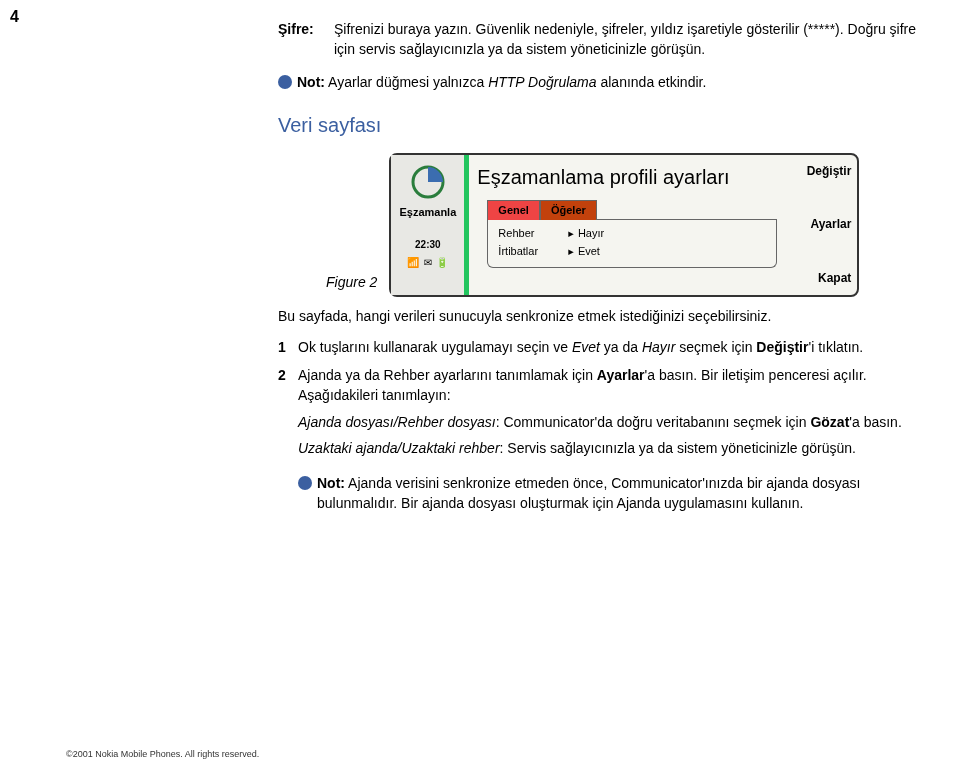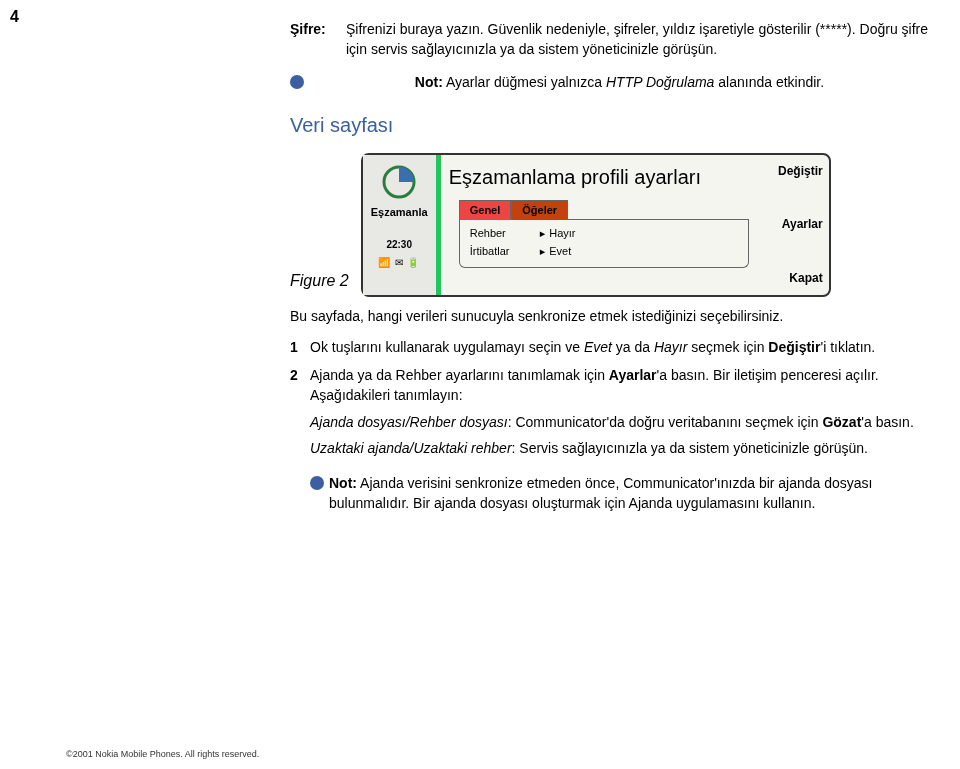--- a/index.html
+++ b/index.html
@@ -16,21 +16,21 @@
     }
     .page-number {
       position: absolute;
       top: 8px;
       left: 10px;
       font-weight: bold;
       font-size: 16px;
     }
     .content {
       position: absolute;
-      left: 290px;
+      left: 278px;
       top: 20px;
       width: 640px;
       font-size: 14px;
       line-height: 1.4;
     }
     .sifre-row {
       display: flex;
       margin-bottom: 14px;
     }
     .sifre-label {
@@ -49,37 +49,37 @@
       width: 14px;
       height: 14px;
       background: #3b5fa0;
       border-radius: 50%;
       margin-right: 5px;
       margin-top: 2px;
       flex-shrink: 0;
     }
     .note-text {
       flex: 1;
-      text-align: center;
     }
     .section-header {
       color: #3b5fa0;
       font-size: 20px;
       margin-bottom: 14px;
     }
     .figure-container {
       display: flex;
       align-items: flex-end;
       margin-bottom: 10px;
     }
     .figure-caption {
       font-style: italic;
-      font-size: 16px;
+      font-size: 14px;
       margin-right: 12px;
       padding-bottom: 4px;
+      margin-left: 48px;
     }
     .phone-ui {
       border: 2px solid #333;
       border-radius: 8px;
       width: 470px;
       height: 144px;
       background: #f5f5f0;
       position: relative;
       display: flex;
     }

